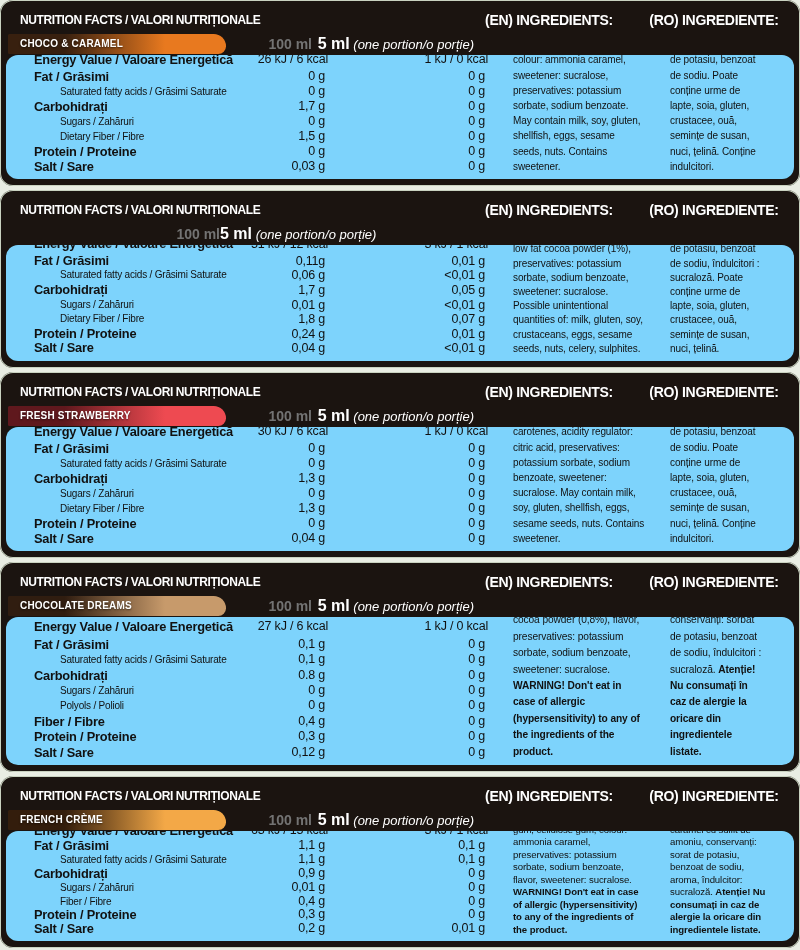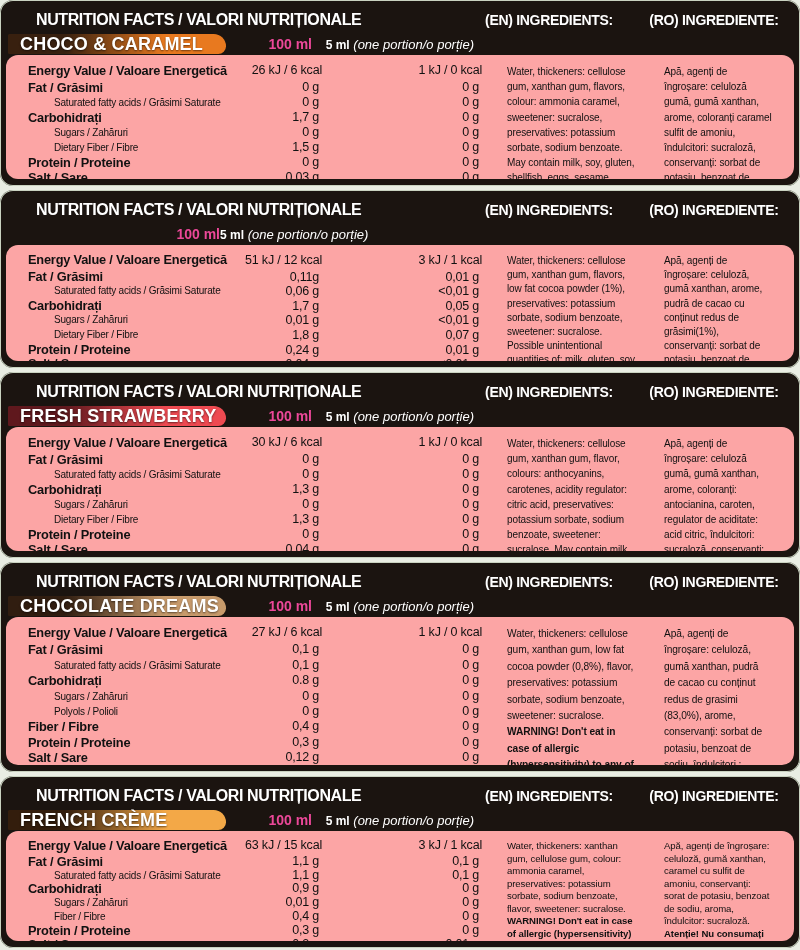--- a/index.html
+++ b/index.html
@@ -12,45 +12,45 @@
     position:relative;background:#1b1410;border-radius:13px;
     margin:0 0 4px 0;box-sizing:border-box;padding-top:6px;
     box-shadow:0 0 0 1px #c9d2c0 inset;
     overflow:hidden;
   }
   .p1{height:186px}.p2{height:178px}.p3{height:186px}.p4{height:210px}.p5{height:172px}
   .head{
     display:grid;grid-template-columns:470px 158px 1fr;align-items:center;height:27px;
   }
   .title{
-    color:#fff;font-weight:bold;font-size:16px;letter-spacing:-0.4px;
-    padding-left:36px;white-space:nowrap;
+    color:#fff;font-weight:bold;font-size:12px;letter-spacing:-0.4px;
+    padding-left:20px;white-space:nowrap;
   }
   .en-h,.ro-h{
     color:#fff;font-weight:bold;font-size:14px;letter-spacing:-0.3px;
     text-align:center;white-space:nowrap;
   }
   .subhead{
     display:grid;grid-template-columns:1fr 86px 164px;align-items:center;
     width:470px;height:22px;box-sizing:border-box;padding-left:8px;
   }
   .badge{
     width:218px;height:20px;line-height:20px;border-radius:2px 16px 10px 2px;
-    color:#fff;font-weight:bold;font-size:18px;letter-spacing:0.2px;
+    color:#fff;font-weight:bold;font-size:10px;letter-spacing:0.2px;
     padding-left:12px;box-sizing:border-box;white-space:nowrap;
     text-shadow:0 1px 2px rgba(0,0,0,.55);
   }
-  .c100{color:#ec4899;font-weight:bold;font-size:14px;text-align:right;white-space:nowrap;}
+  .c100{color:#737373;font-weight:bold;font-size:14px;text-align:right;white-space:nowrap;}
   .c5{color:#fff;font-size:13px;text-align:right;white-space:nowrap;padding-right:2px;}
-  .c5 b{font-size:12px}
+  .c5 b{font-size:16px}
   .c5 i{font-weight:normal}
   .body{
     position:absolute;left:6px;right:6px;bottom:7px;top:55px;
-    background:#fca5a5;border-radius:12px;display:flex;align-items:flex-start;
-    padding:5px 10px;box-sizing:border-box;overflow:hidden;
+    background:#7dd3fc;border-radius:12px;display:flex;align-items:flex-end;
+    padding:5px 16px;box-sizing:border-box;overflow:hidden;
   }
   .ntable{width:463px;box-sizing:border-box;padding:3px 0 0 12px;flex:none;}
   .nrow{display:grid;grid-template-columns:1fr 95px 160px;line-height:15px;}
   .p2 .nrow{line-height:14.6px}
   .p4 .nrow{line-height:15.4px}
   .p5 .nrow{line-height:13.8px}
   .nrow:first-child{margin-bottom:2px}
   .c-label{font-size:10px;letter-spacing:-0.2px;white-space:nowrap;}
   .nrow.bold .c-label{font-weight:bold;font-size:12.8px;}
   .nrow.indent .c-label{padding-left:26px;}

